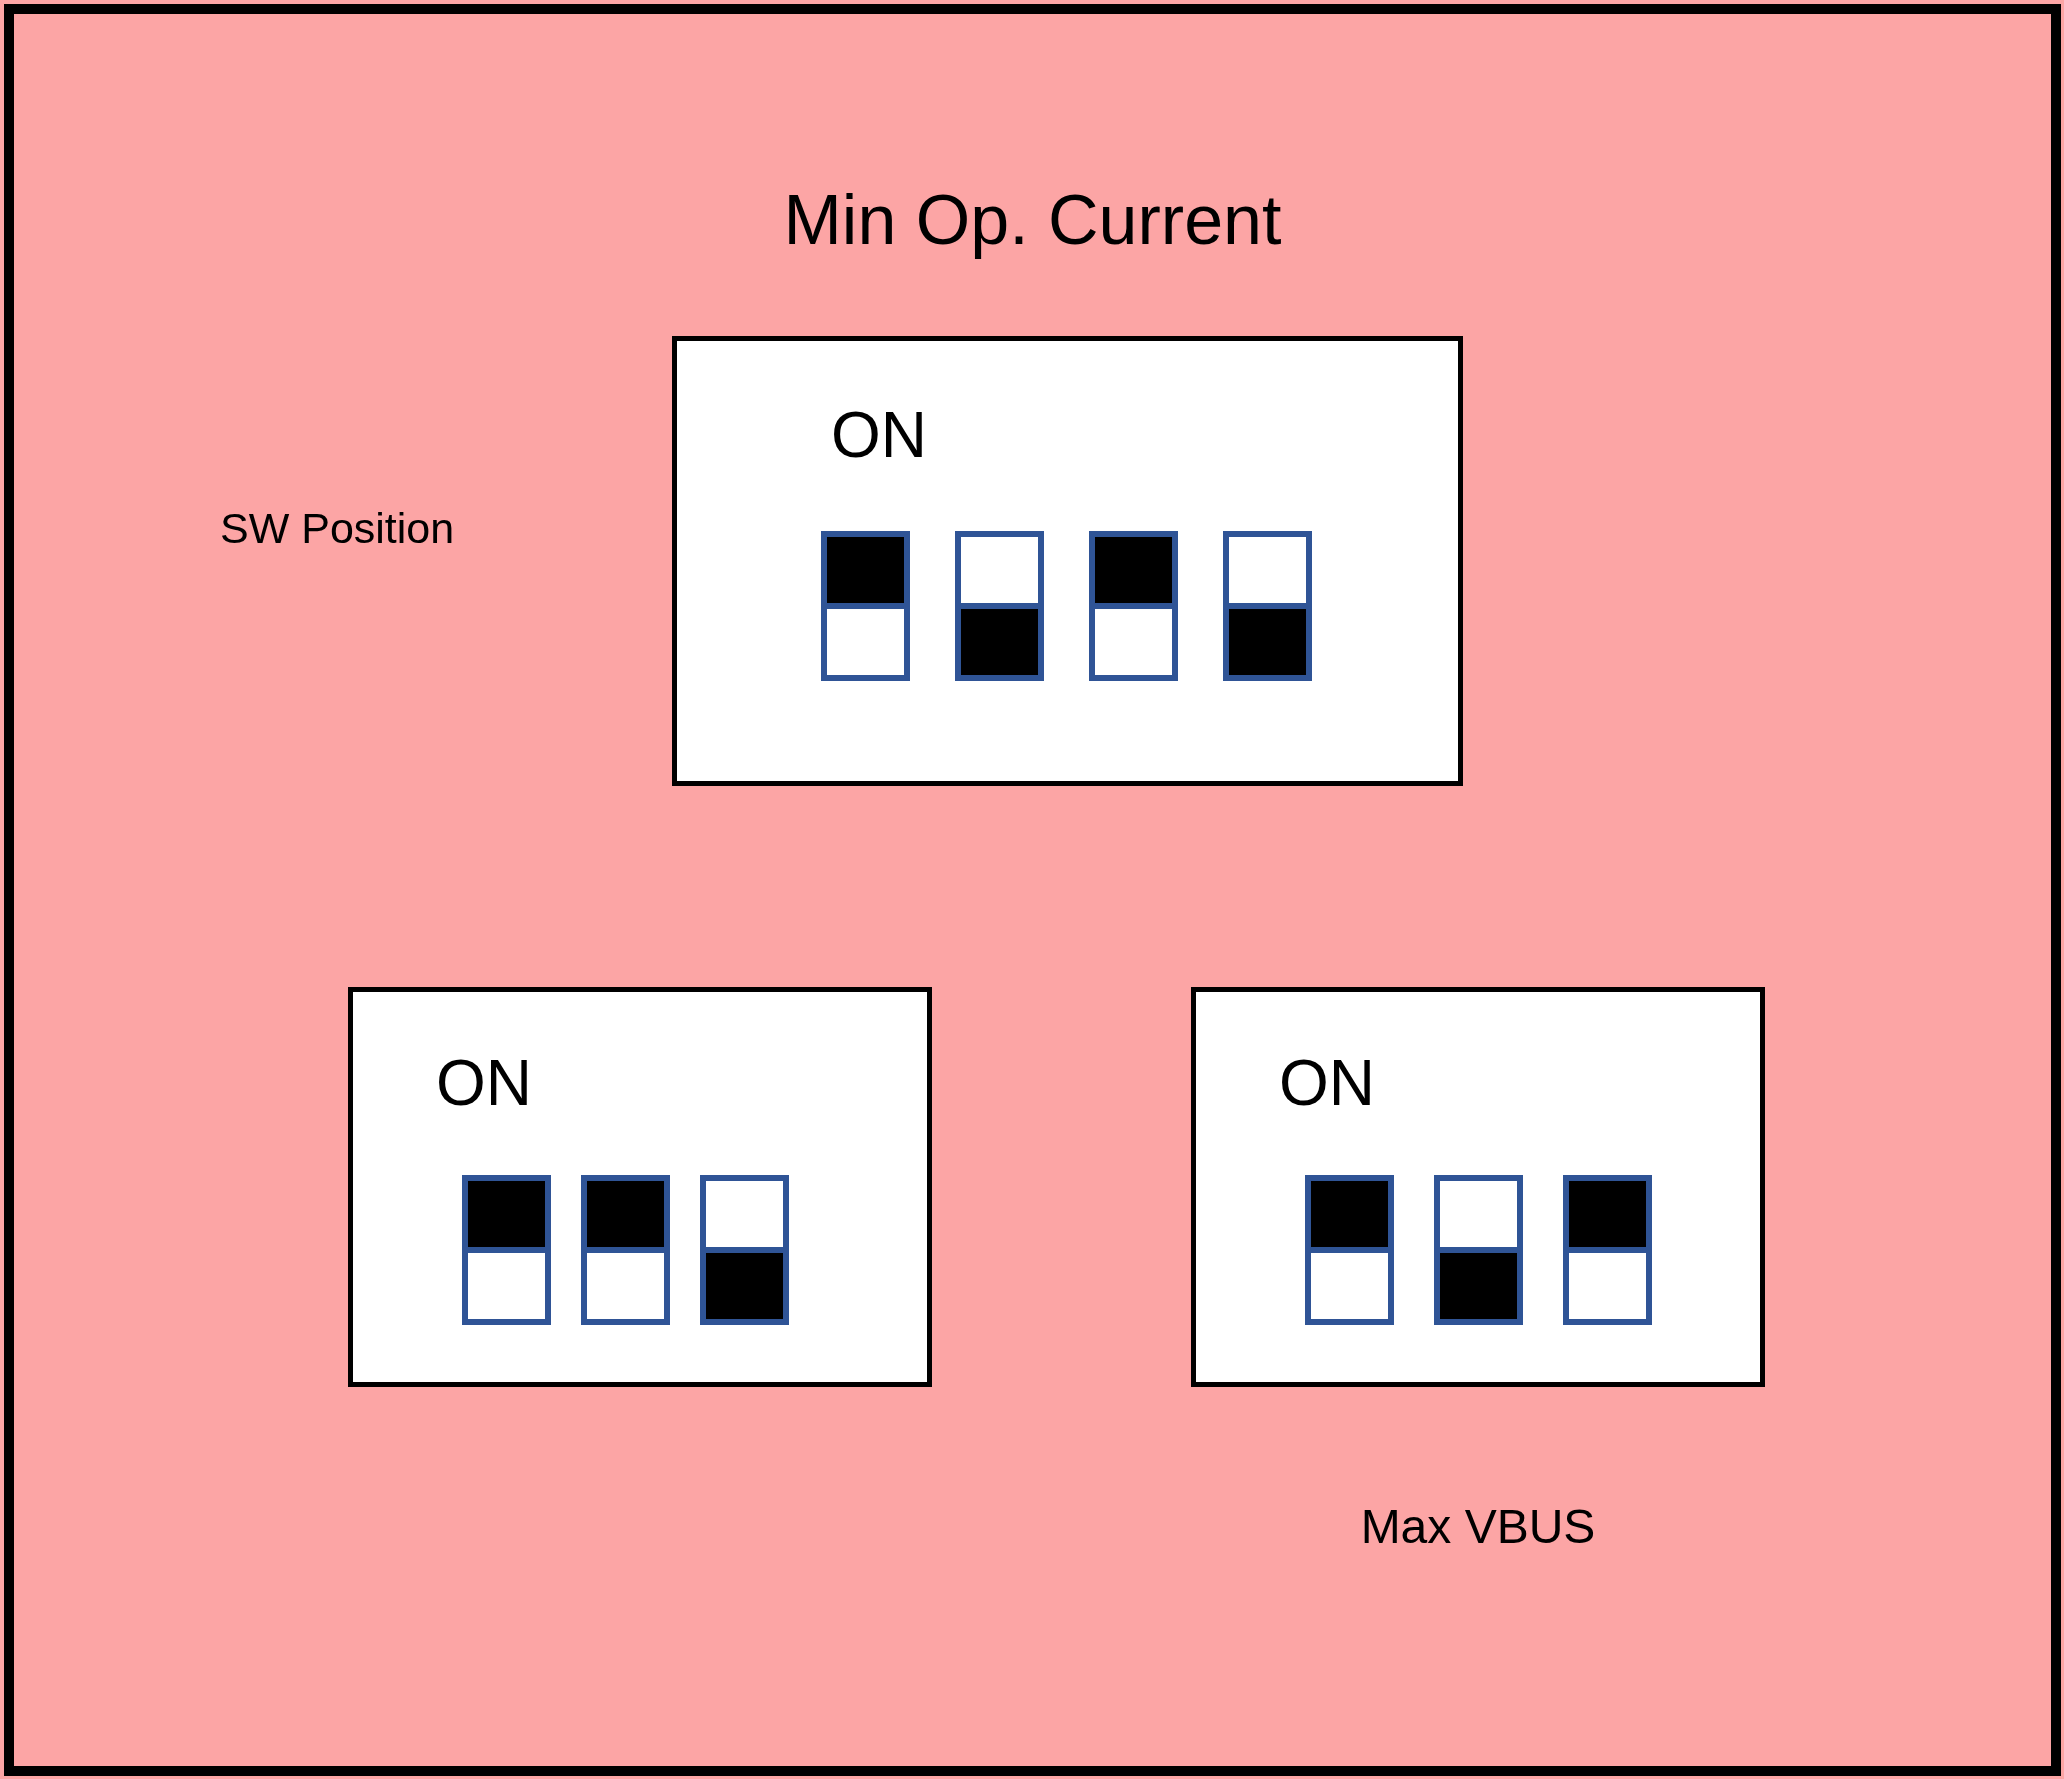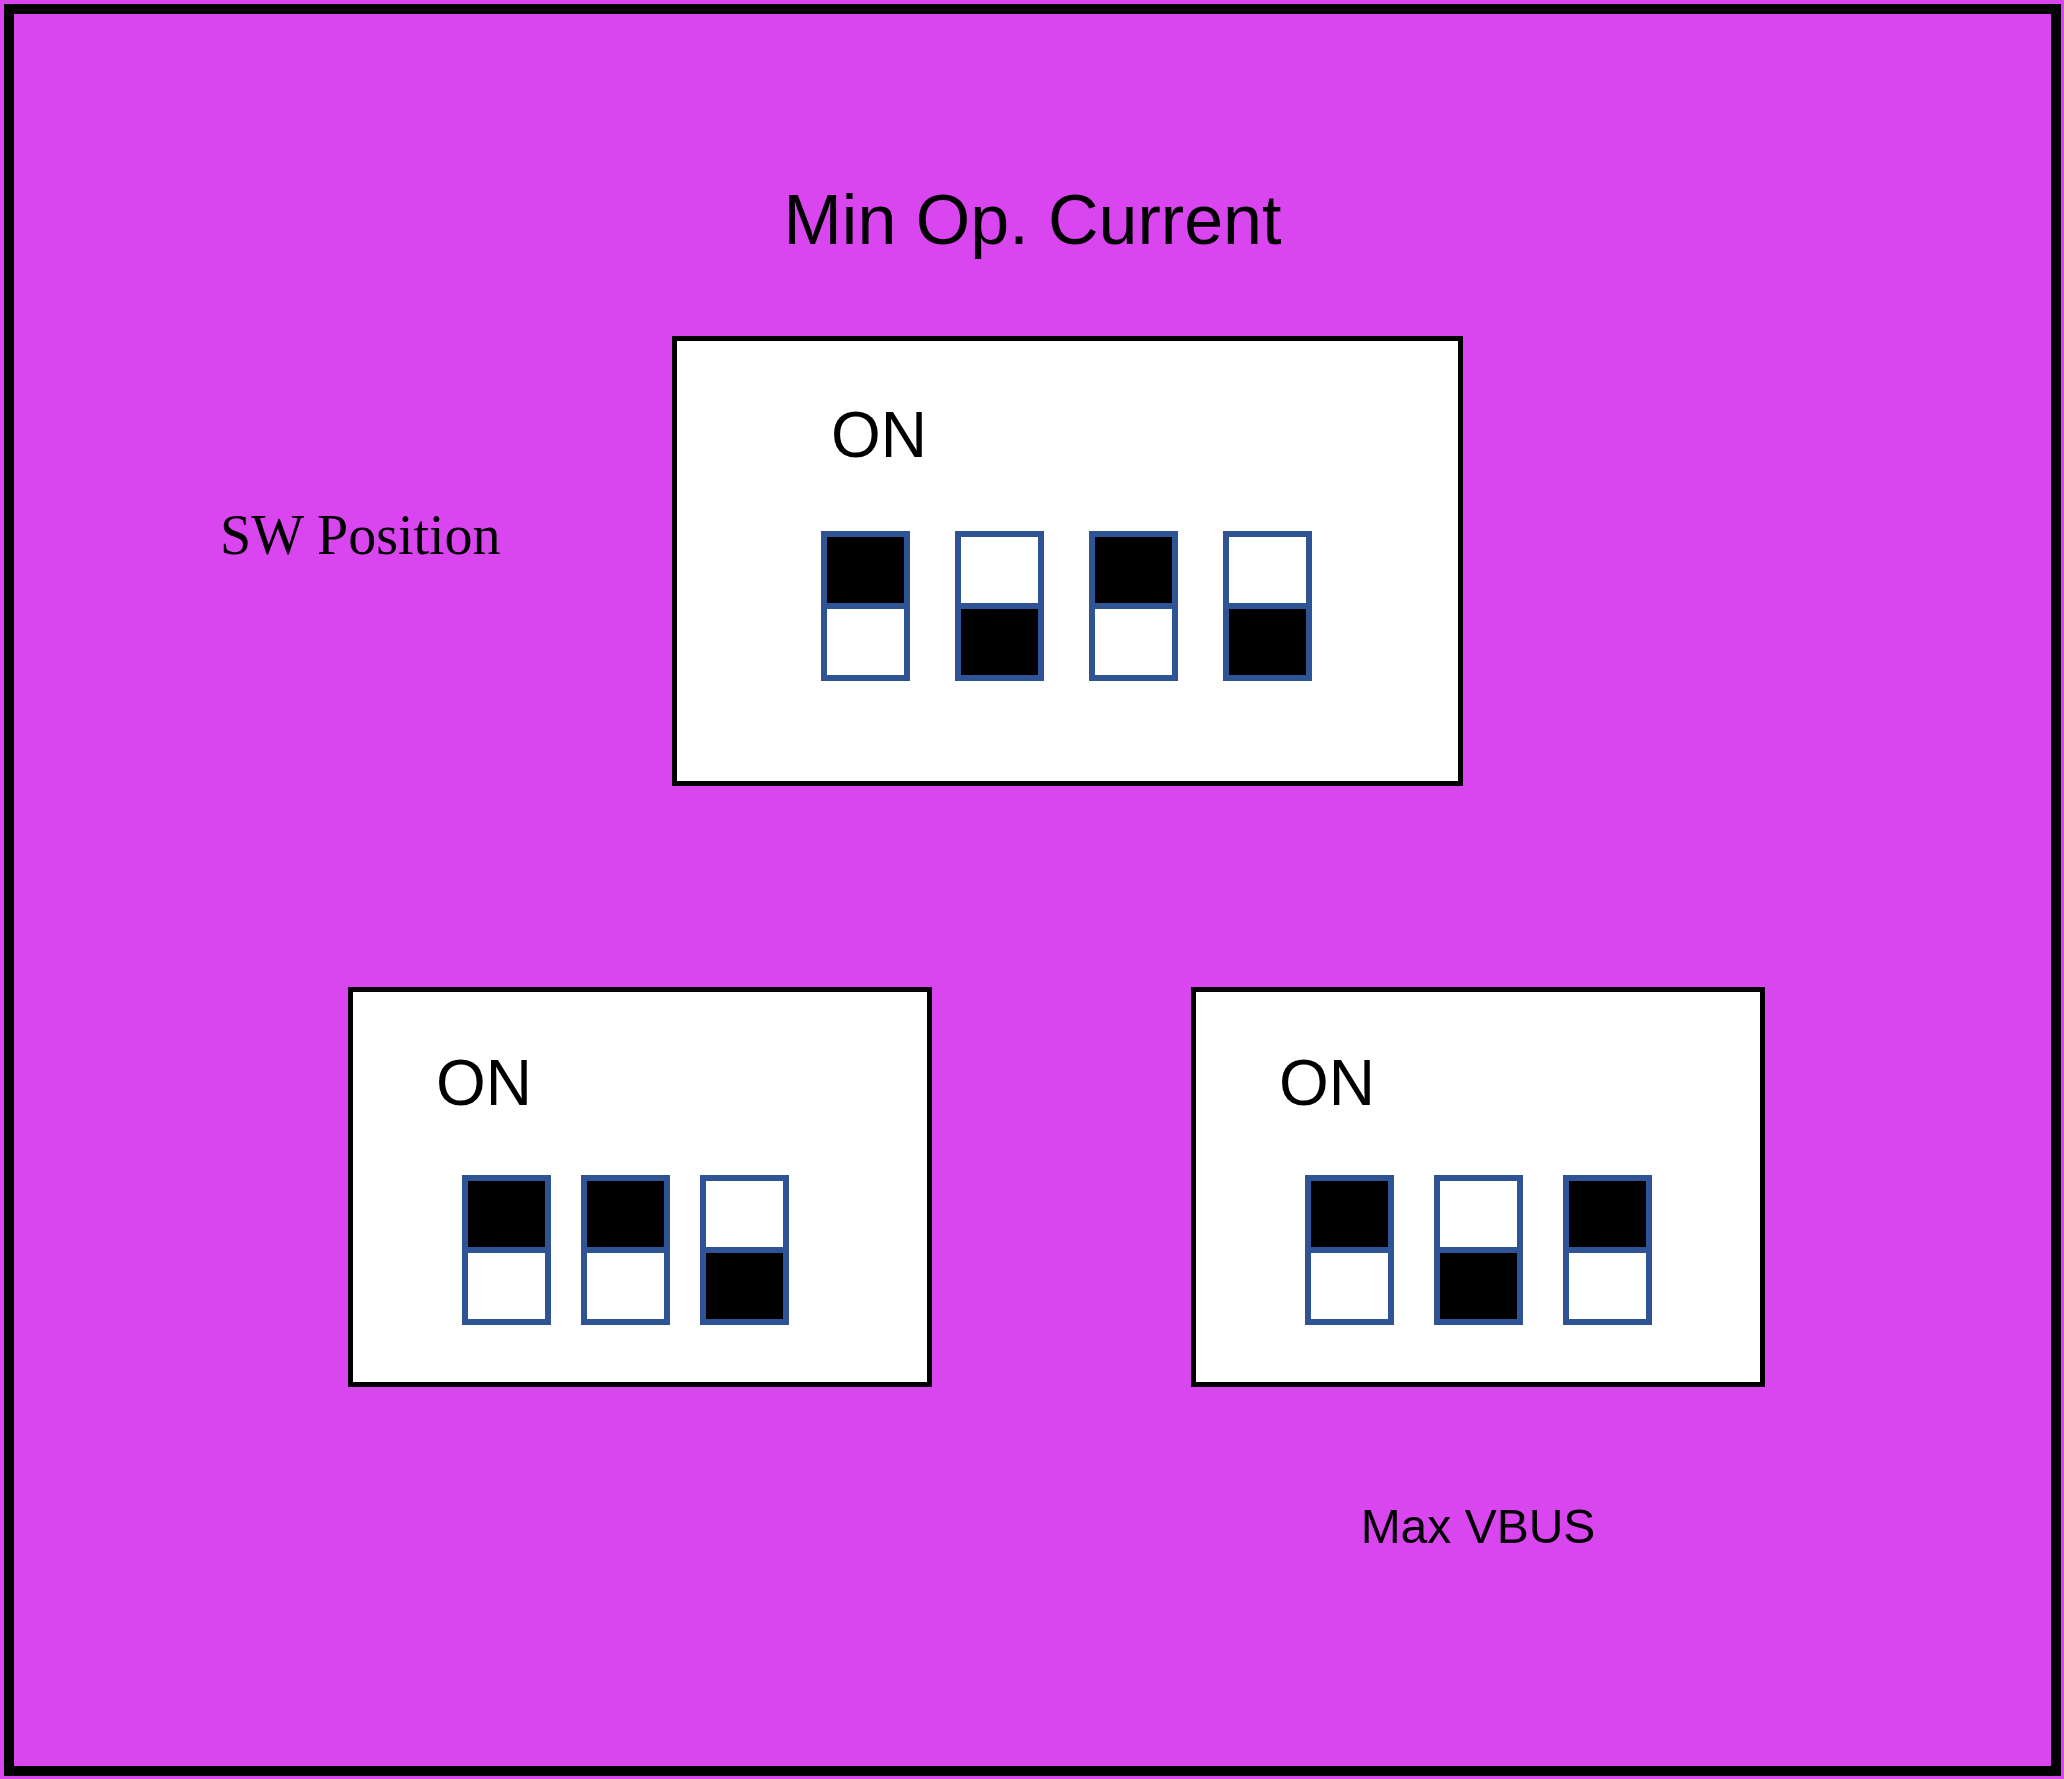--- a/index.html
+++ b/index.html
@@ -9,21 +9,21 @@
   }
   body {
     font-family: "Liberation Sans", sans-serif;
   }
 
   
   #canvas {
     position: relative;
     width: 2065px;
     height: 1779px;
-    background: #d946ef;
+    background: #fca5a5;
     box-sizing: border-box;
     overflow: hidden;
   }
 
   
   #outer-frame {
     position: absolute;
     left: 3.8px;
     top: 3.8px;
     width: 2057px;
@@ -46,22 +46,21 @@
     left: 0;
     top: 185px;
     width: 2065px;
     text-align: center;
     font-size: 70px;
   }
 
   #label-sw-position {
     left: 220px;
     top: 507px;
-    font-size: 56px;
-    font-family: Liberation Serif, serif;
+    font-size: 43px;
   }
 
   #caption-min-vbus {
     left: 348px;
     top: 1503px;
     width: 584px;
     text-align: center;
     font-size: 67px;
   }
 

